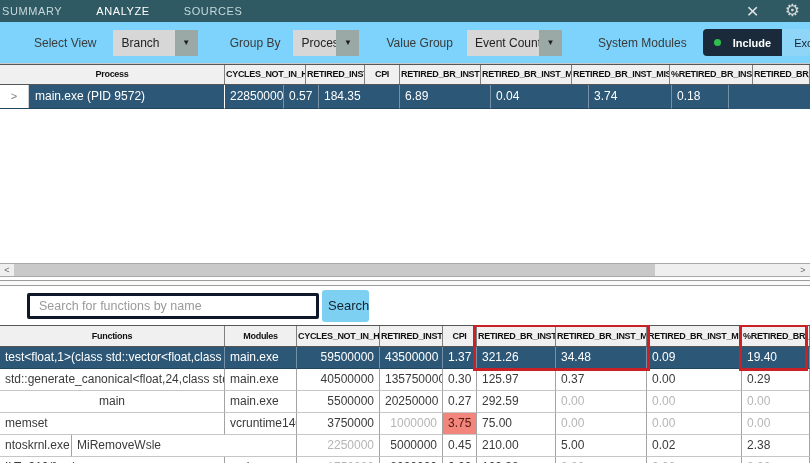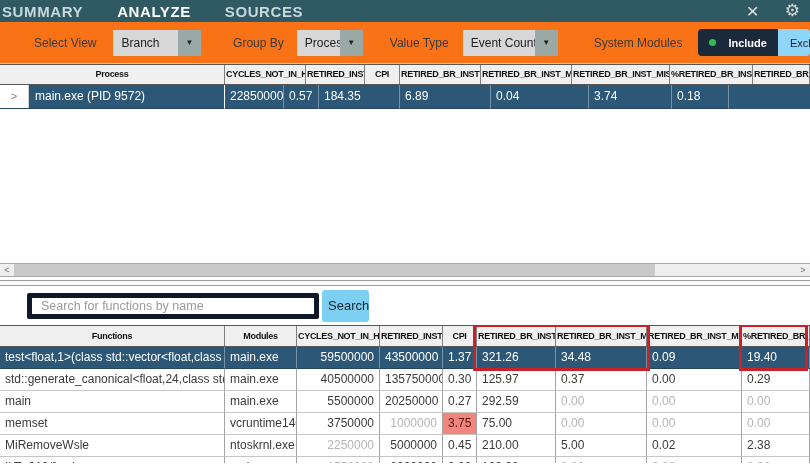--- a/index.html
+++ b/index.html
@@ -2,31 +2,31 @@
 <html><head>
 <meta charset="utf-8">
 <style>
   html,body{margin:0;padding:0;}
   body{width:810px;height:464px;overflow:hidden;background:#fff;
        font-family:"Liberation Sans",sans-serif;-webkit-font-smoothing:antialiased;}
   *{box-sizing:border-box;}
 
   
   .topbar{height:22px;background:#2f5a64;display:flex;align-items:center;}
-  .tab{font-size:15px;font-weight:bold;letter-spacing:.6px;color:#c8d8db;
+  .tab{font-size:11px;font-weight:normal;letter-spacing:.6px;color:#c8d8db;
        padding:0 17px;cursor:default;white-space:nowrap;}
   .tab.first{padding-left:2px;}
   .tab.active{color:#ffffff;}
   .topbar .spacer{flex:1;}
   .win-icon{color:#e3e3e3;margin-right:22px;line-height:22px;cursor:default;}
   .close-x{font-size:21px;font-weight:300;margin-right:26px;}
   .gear{font-size:17px;margin-right:10px;color:#d6d6d6;}
 
   
-  .filterbar{height:42px;background:#f97316;border-bottom:1px solid #c9c9c9;
+  .filterbar{height:42px;background:#7dd3fc;border-bottom:1px solid #c9c9c9;
              display:flex;align-items:center;font-size:12px;color:#3a3a3a;}
   .flabel{white-space:nowrap;}
   .l1{margin-left:34px;} .l2{margin-left:32px;} .l3{margin-left:27px;} .l4{margin-left:36px;}
   .dd{height:26px;background:#d7d7d7;display:flex;align-items:stretch;cursor:default;}
   .dd1{margin-left:17px;width:112px;} .dd2{margin-left:13px;width:66px;} .dd3{margin-left:14px;width:95px;}
   .dd-value{flex:1;font-size:12px;color:#222;line-height:26px;padding:0 8px;
             overflow:hidden;white-space:nowrap;}
   .dd-btn{width:23px;background:#9aa8a6;display:flex;align-items:center;justify-content:center;
           font-size:8px;color:#1d1d1d;}
   .toggle{display:flex;height:27px;border-radius:4px;overflow:hidden;margin-left:16px;}
@@ -68,21 +68,21 @@
            border-bottom:1px solid #a8a8a8;display:flex;align-items:stretch;}
   .sc-arrow{width:14px;font-size:9px;color:#6b6b6b;display:flex;align-items:center;
             justify-content:center;}
   .sc-thumb{width:641px;background:#c9c9c9;}
   .sc-track{flex:1;}
   .gap3{height:3px;background:#fff;}
   .splitter{height:6px;background:#fafafa;border-top:1px solid #9c9c9c;border-bottom:1px solid #9c9c9c;}
 
   
   .searchrow{height:39px;display:flex;align-items:center;background:#fff;}
-  .search-input{margin-left:27px;width:292px;height:26px;border:5px solid #0f172a;
+  .search-input{margin-left:27px;width:292px;height:26px;border:3px solid #0f172a;
                 border-radius:2px;font-size:12.5px;padding:0 9px;color:#333;outline:none;
                 font-family:"Liberation Sans",sans-serif;}
   .search-input::placeholder{color:#9a9a9a;}
   .search-btn{margin-left:3px;width:47px;height:32px;background:#7ed0f2;border:none;
               border-radius:3px;font-size:13px;color:#14222e;cursor:pointer;
               font-family:"Liberation Sans",sans-serif;}
 
   
   .pane-bottom{position:relative;height:138px;overflow:hidden;background:#22c55e;}
   .t-func .th{height:20px;line-height:20px;}
@@ -109,21 +109,21 @@
   <span class="flabel l1">Select View</span>
   <div class="dd dd1">
     <span class="dd-value">Branch</span>
     <span class="dd-btn">▼</span>
   </div>
   <span class="flabel l2">Group By</span>
   <div class="dd dd2">
     <span class="dd-value">Process</span>
     <span class="dd-btn">▼</span>
   </div>
-  <span class="flabel l3">Value Type</span>
+  <span class="flabel l3">Value Group</span>
   <div class="dd dd3">
     <span class="dd-value">Event Count</span>
     <span class="dd-btn">▼</span>
   </div>
   <span class="flabel l4">System Modules</span>
   <div class="toggle">
     <span class="t-include">
       <span class="t-dot"></span>
       <span>Include</span>
     </span>
@@ -203,21 +203,21 @@
         <div class="td" style="width: 72px;">main.exe</div>
         <div class="td num" style="width: 83px;">40500000</div>
         <div class="td num" style="width: 63px; text-align: center;">135750000</div>
         <div class="td" style="width: 34px;">0.30</div>
         <div class="td" style="width: 79px;">125.97</div>
         <div class="td" style="width: 91px;">0.37</div>
         <div class="td" style="width: 95px;">0.00</div>
         <div class="td" style="width: 68px;">0.29</div>
       </div>
       <div class="trow">
-        <div class="td" style="width: 225px;">main</div>
+        <div class="td" style="width: 225px; text-align: center;">main</div>
         <div class="td" style="width: 72px;">main.exe</div>
         <div class="td num" style="width: 83px;">5500000</div>
         <div class="td num" style="width: 63px;">20250000</div>
         <div class="td" style="width: 34px;">0.27</div>
         <div class="td" style="width: 79px;">292.59</div>
         <div class="td dim" style="width: 91px;">0.00</div>
         <div class="td dim" style="width: 95px;">0.00</div>
         <div class="td dim" style="width: 68px;">0.00</div>
       </div>
       <div class="trow">
@@ -225,22 +225,22 @@
         <div class="td" style="width: 72px;">vcruntime140.d</div>
         <div class="td num" style="width: 83px;">3750000</div>
         <div class="td num dim" style="width: 63px;">1000000</div>
         <div class="td hot" style="width: 34px;">3.75</div>
         <div class="td" style="width: 79px;">75.00</div>
         <div class="td dim" style="width: 91px;">0.00</div>
         <div class="td dim" style="width: 95px;">0.00</div>
         <div class="td dim" style="width: 68px;">0.00</div>
       </div>
       <div class="trow">
+        <div class="td" style="width: 72px;">ntoskrnl.exe</div>
         <div class="td" style="width: 225px;">MiRemoveWsle</div>
-        <div class="td" style="width: 72px;">ntoskrnl.exe</div>
         <div class="td num dim" style="width: 83px;">2250000</div>
         <div class="td num" style="width: 63px;">5000000</div>
         <div class="td" style="width: 34px;">0.45</div>
         <div class="td" style="width: 79px;">210.00</div>
         <div class="td" style="width: 91px;">5.00</div>
         <div class="td" style="width: 95px;">0.02</div>
         <div class="td" style="width: 68px;">2.38</div>
       </div>
       <div class="trow">
         <div class="td" style="width: 225px;">ILT+310([, ...)</div>

